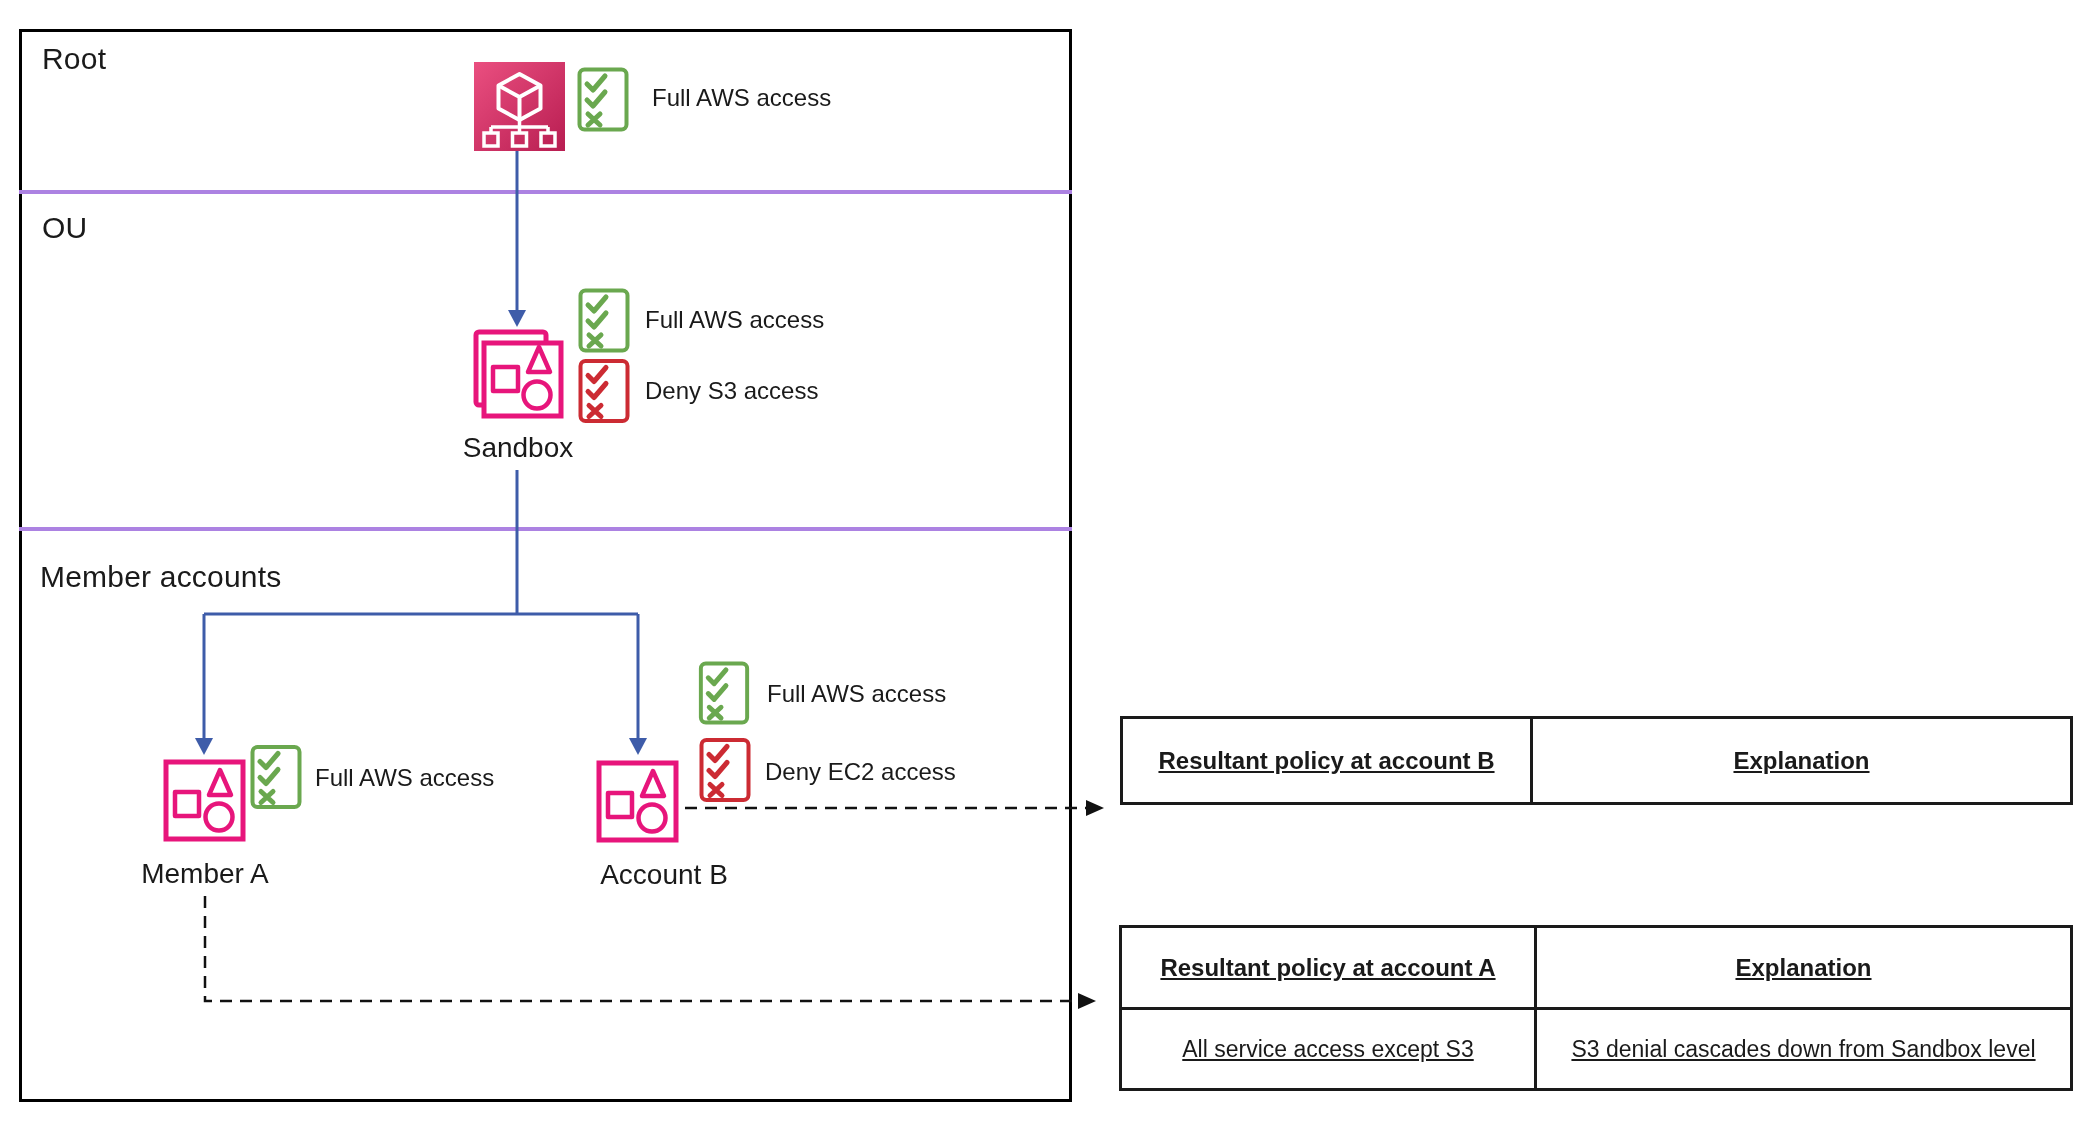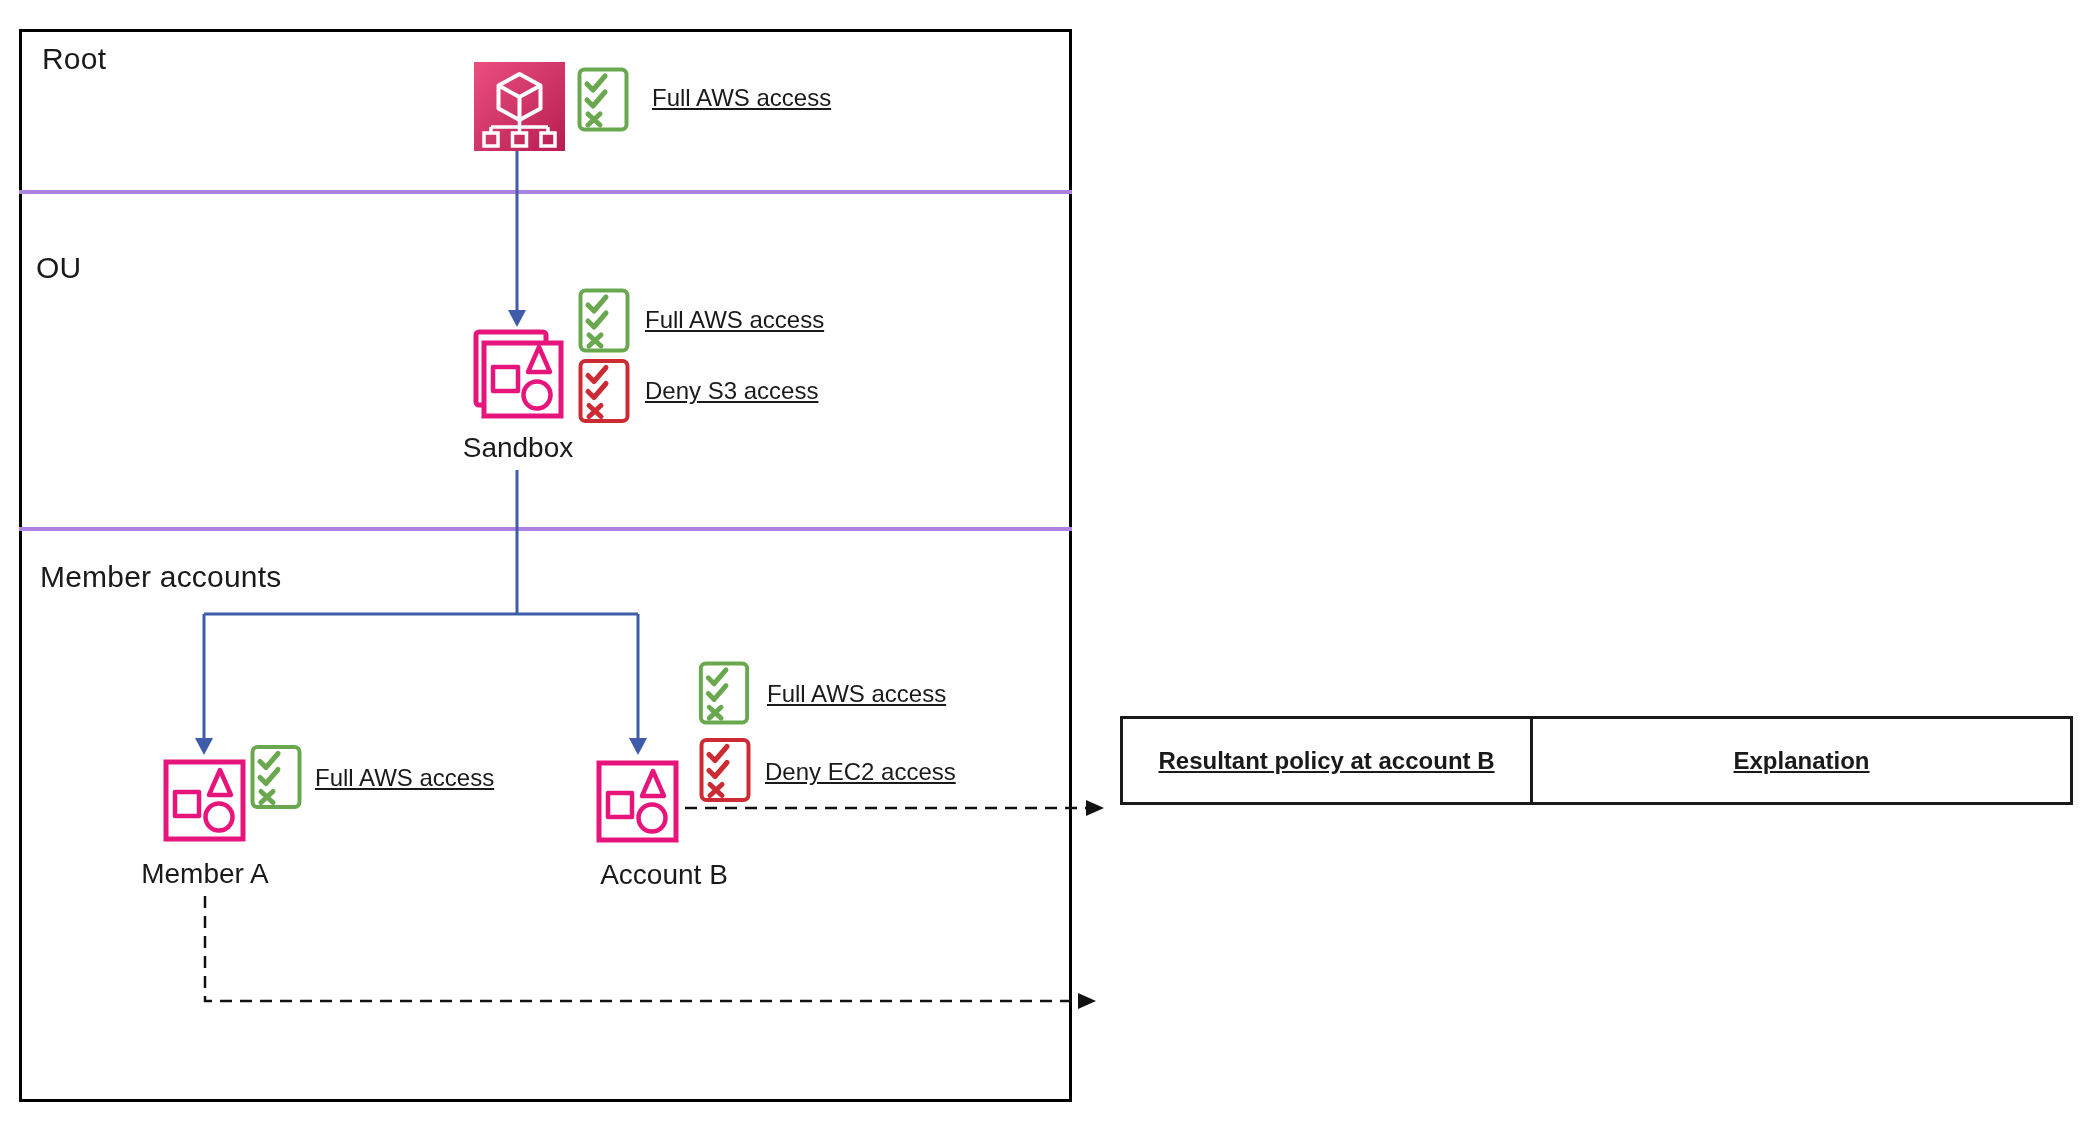--- a/index.html
+++ b/index.html
@@ -10,21 +10,21 @@
     border-radius:28px;
   }
   .abs { position:absolute; }
   .outer-box {
     left:19px; top:29px; width:1053px; height:1073px;
     border:3px solid #000; box-sizing:border-box; background:transparent;
   }
   .divider { left:19px; width:1053px; height:4px; background:#ac82e2; }
   .section-label { font-size:30px; letter-spacing:0.2px; }
   .node-label { font-size:28px; white-space:nowrap; transform:translateX(-50%); }
-  .caption { font-size:24px; white-space:nowrap; transform:translateY(-50%);text-decoration:underline; }
+  .caption { font-size:24px; white-space:nowrap; transform:translateY(-50%); }
   .connectors { left:0; top:0; pointer-events:none; }
   .policy-table { border-collapse:collapse; table-layout:fixed; background:#fff;text-decoration:underline; }
   .policy-table th, .policy-table td {
     border:3px solid #1a1a1a; text-align:center; vertical-align:middle;
     padding:0 24px; box-sizing:border-box;
   }
   .policy-table th { font-size:24px; font-weight:bold; }
   .policy-table td { font-size:23px; font-weight:normal; }
   .pre-line { white-space:pre-line; }
   svg.icon { display:block; }
@@ -32,21 +32,21 @@
 </head>
 <body>
 
 <div class="canvas">
 
   <div class="abs outer-box"></div>
   <div class="abs divider" style="top:190px;"></div>
   <div class="abs divider" style="top:527px;"></div>
 
   <div class="abs section-label" style="left:42px; top:42px;">Root</div>
-  <div class="abs section-label" style="left:36px; top:211px;margin-top:40px;">OU</div>
+  <div class="abs section-label" style="left:42px; top:211px;">OU</div>
   <div class="abs section-label" style="left:40px; top:560px;">Member accounts</div>
 
   <svg class="abs connectors" width="2082" height="1146" viewBox="0 0 2082 1146">
 
     <path d="M517,151 V310" stroke="#3e5ca9" stroke-width="3" fill="none"></path>
     <polygon points="508,310 526,310 517,327" fill="#3e5ca9"></polygon>
 
     <path d="M517,470 V614 M204,614 H638 M204,614 V738 M638,614 V738" stroke="#3e5ca9" stroke-width="3" fill="none"></path>
     <polygon points="195,738 213,738 204,755" fill="#3e5ca9"></polygon>
     <polygon points="629,738 647,738 638,755" fill="#3e5ca9"></polygon>
@@ -175,14 +175,32 @@
         </colgroup>
       <tbody>
           <tr style="height:86px;">
         <th>Resultant policy at account B</th>
         <th>Explanation</th>
       </tr>
     </tbody>
       </table>
   </div>
 
+  <div class="abs" style="left:1119px; top:925px;">
+    <table class="policy-table" style="width:951px;">
+      <colgroup>
+          <col style="width:415px;">
+          <col style="width:536px;">
+        </colgroup>
+      <tbody>
+          <tr style="height:82px;">
+        <th>Resultant policy at account A</th>
+        <th>Explanation</th>
+      </tr>
+      <tr style="height:81px;">
+        <td>All service access except S3</td>
+        <td>S3 denial cascades down from Sandbox level</td>
+      </tr>
+    </tbody>
+      </table>
+  </div>
 
 </div>
 
 </body></html>

